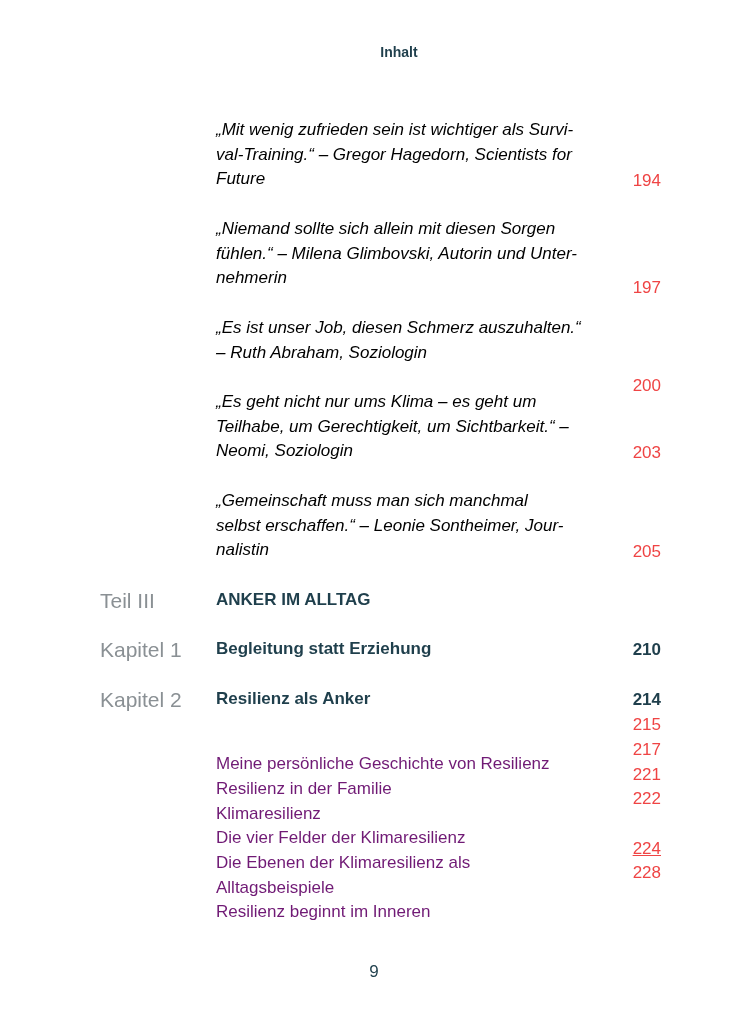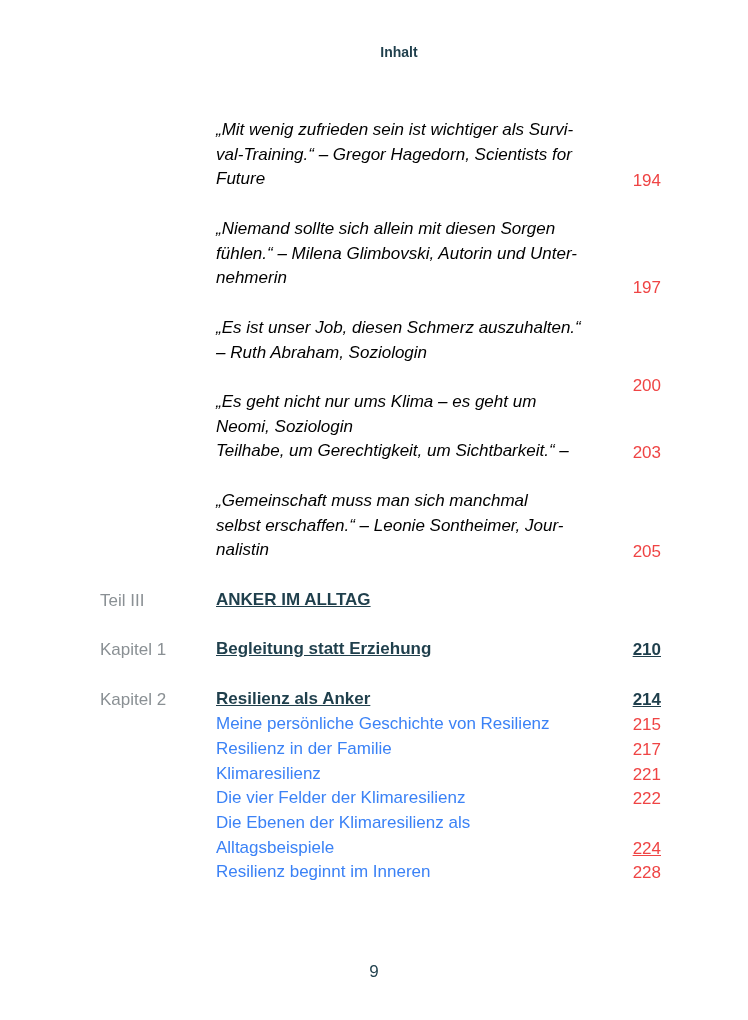--- a/index.html
+++ b/index.html
@@ -7,33 +7,33 @@
       width: 748px; height: 1020px; position: relative; overflow: hidden;
       font-family: "Liberation Sans", "DejaVu Sans", sans-serif;
       color: #3c4448;
     }
     .running-head {
       position: absolute; top: 44px; left: 0; width: 798px;
       text-align: center; font-size: 14px; font-weight: bold; color: #1f3f4c;
     }
     .entry { position: absolute; left: 0; width: 748px; }
     .label {
-      position: absolute; left: 100px; font-size: 17px; color: #8a9094;
+      position: absolute; left: 100px; font-size: 21px; color: #8a9094;
       font-weight: 300; line-height: 25px;
     }
     .text {
       position: absolute; left: 216px; width: 380px; font-size: 17px; line-height: 24.7px;
     }
     .quote { font-style: italic; color: #000000; }
     .page {
       position: absolute; left: 600px; width: 61px; text-align: right;
       font-size: 17px; line-height: 25px; color: #ef4444;
     }
-    .bold { font-weight: bold; color: #1f3f4c; text-decoration: underline; }
-    .plain { color: #3b82f6; }
+    .bold { font-weight: bold; color: #1f3f4c; }
+    .plain { color: #701a75; margin-top: 40px; }
     .folio {
       position: absolute; top: 962px; left: 0; width: 748px;
       text-align: center; font-size: 17px; color: #1f3f4c;
     }
   </style>
 </head>
 <body>
 
 <div class="running-head">Inhalt</div>
 
@@ -59,22 +59,22 @@
   <div class="text quote">
     <div>„Es ist unser Job, diesen Schmerz auszuhalten.“</div>
     <div>– Ruth Abraham, Soziologin</div>
   </div>
   <div class="page" style="top:25px;margin-top:32px;">200</div>
 </div>
 
 <div class="entry" style="top:390px;">
   <div class="text quote">
     <div>„Es geht nicht nur ums Klima – es geht um</div>
+    <div>Teilhabe, um Gerechtigkeit, um Sichtbarkeit.“ –</div>
     <div>Neomi, Soziologin</div>
-    <div>Teilhabe, um Gerechtigkeit, um Sichtbarkeit.“ –</div>
   </div>
   <div class="page" style="top:50px;">203</div>
 </div>
 
 <div class="entry" style="top:489px;">
   <div class="text quote">
     <div>„Gemeinschaft muss man sich manchmal</div>
     <div>selbst erschaffen.“ – Leonie Sontheimer, Jour-</div>
     <div>nalistin</div>
   </div>

